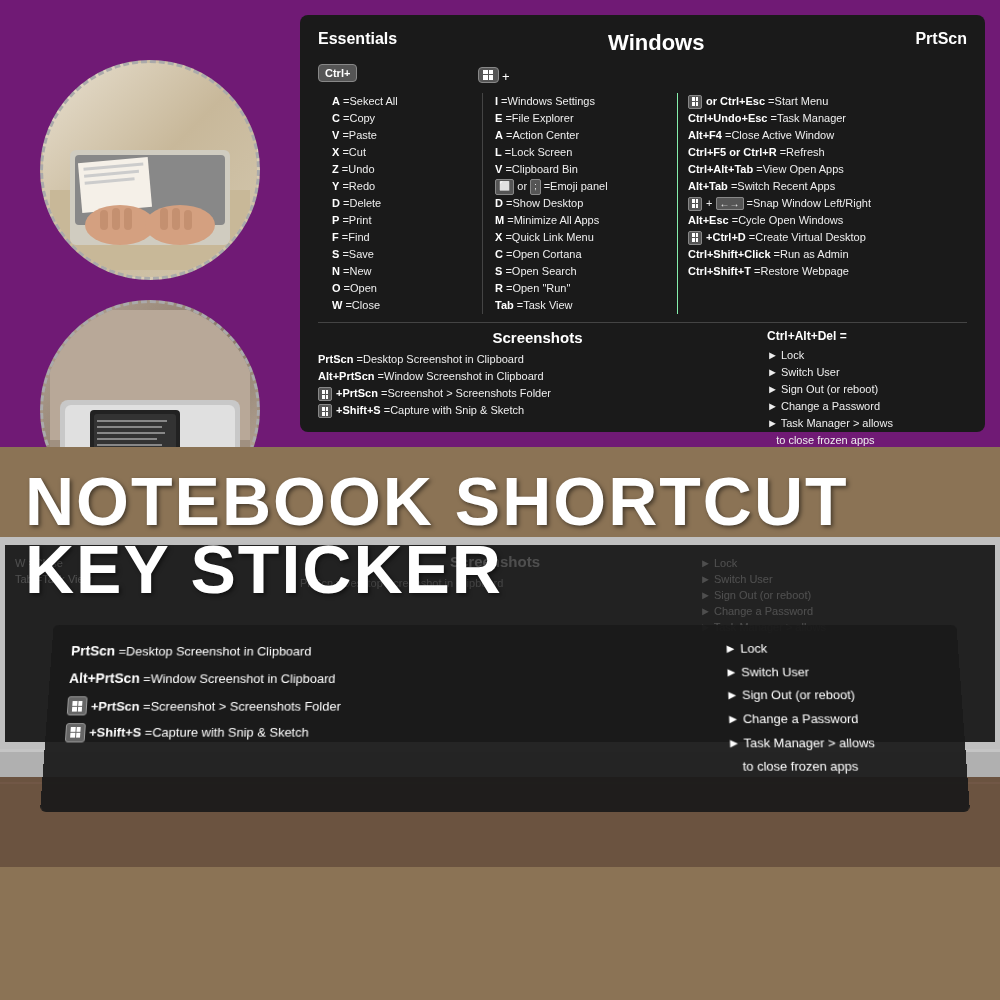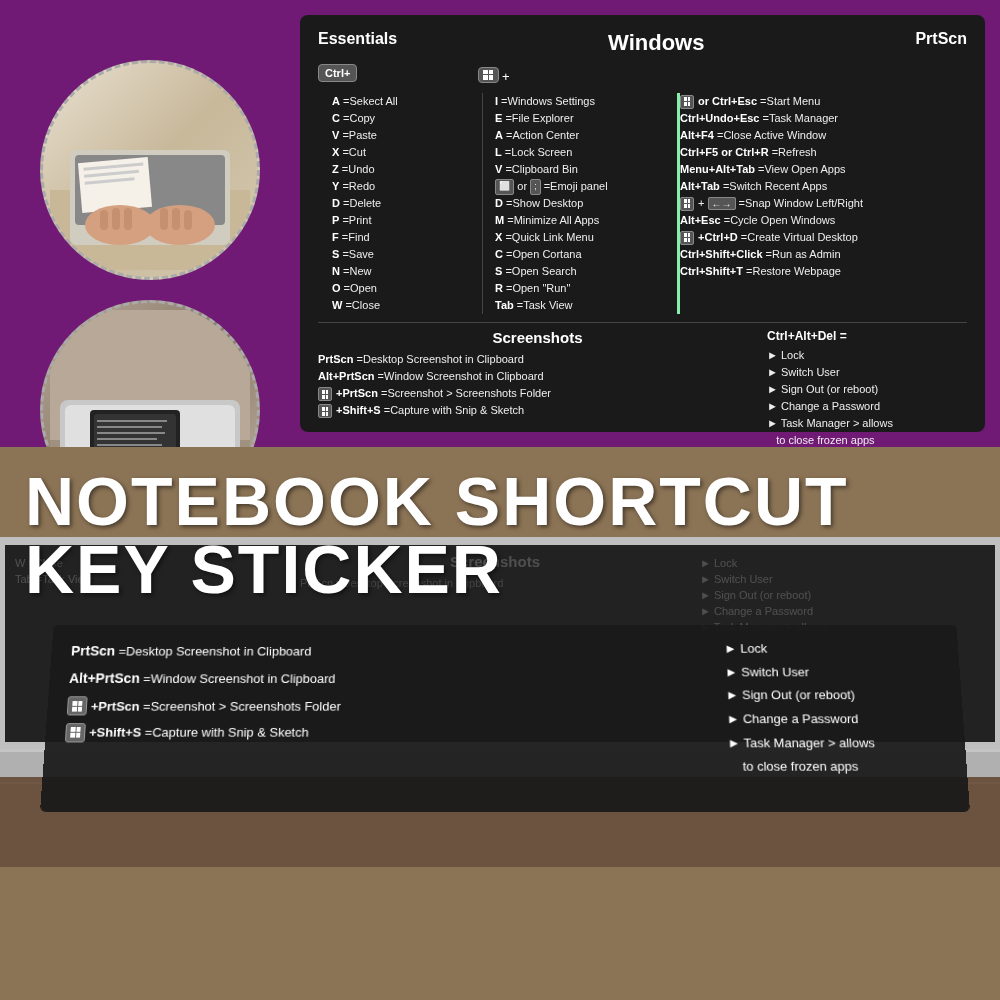--- a/index.html
+++ b/index.html
@@ -129,21 +129,22 @@
     .col-windows {
       width: 195px;
       border-left: 1px solid #444;
       padding-left: 12px;
       padding-right: 5px;
     }
 
     
     .col-desktop {
       flex: 1;
-      border-left: 3px solid #86efac;
+      border-left: 1px solid #86efac;
+      padding-left: 10px;
     }
 
     
     .screenshots-section {
       border-top: 1px solid #444;
       margin-top: 8px;
       padding-top: 6px;
       display: flex;
       gap: 10px;
     }
@@ -334,21 +335,21 @@
                   <span style="background:white;"></span>
                 <span style="background:white;"></span>
                   <span style="background:white;"></span>
               </span>
             </span>
             <span class="key"> or Ctrl+Esc</span> =Start Menu
           </div>
           <div class="shortcut-line"><span class="key">Ctrl+Undo+Esc</span> =Task Manager</div>
           <div class="shortcut-line"><span class="key">Alt+F4</span> =Close Active Window</div>
           <div class="shortcut-line"><span class="key">Ctrl+F5 or Ctrl+R</span> =Refresh</div>
-          <div class="shortcut-line"><span class="key">Menu+Alt+Tab</span> =View Open Apps</div>
+          <div class="shortcut-line"><span class="key">Ctrl+Alt+Tab</span> =View Open Apps</div>
           <div class="shortcut-line"><span class="key">Alt+Tab</span> =Switch Recent Apps</div>
           <div class="shortcut-line">
             <span style="display:inline-flex;align-items:center;background:#555;border:1px solid #888;border-radius:2px;padding:1px 3px;vertical-align:middle;margin-right:1px;width:14px;height:14px;">
               <span style="display:grid;grid-template-columns:1fr 1fr;gap:1px;width:9px;height:9px;">
                 <span style="background:white;"></span>
                   <span style="background:white;"></span>
                 <span style="background:white;"></span>
                   <span style="background:white;"></span>
               </span>
             </span>

